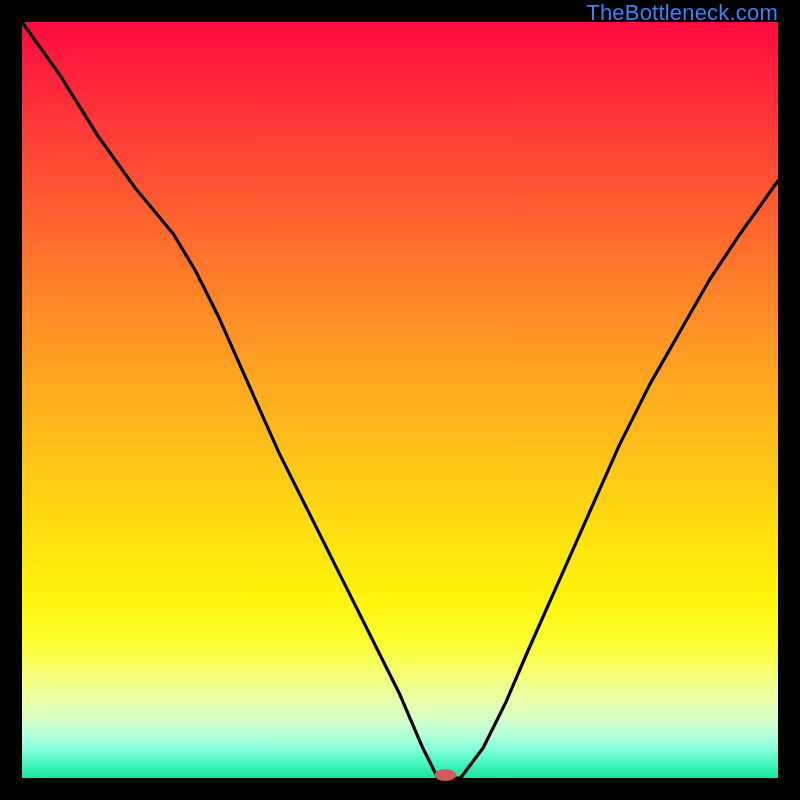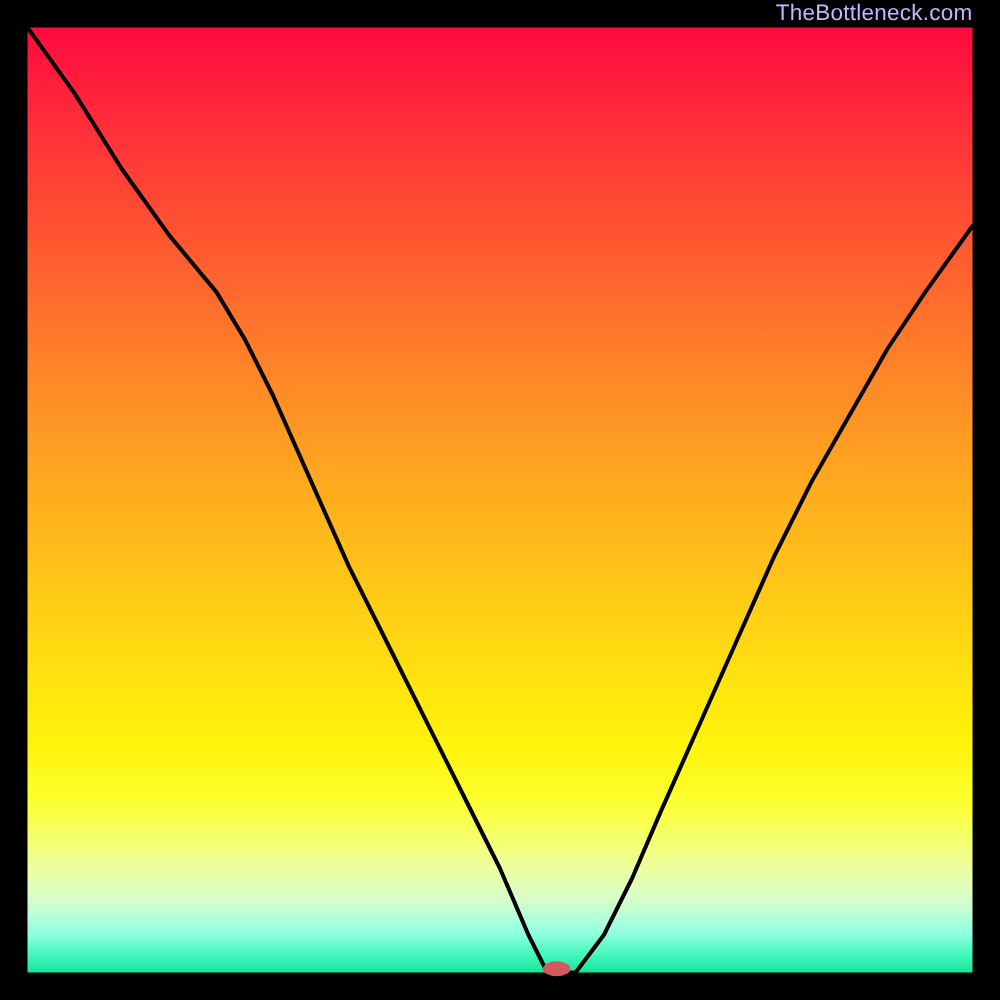--- a/index.html
+++ b/index.html
@@ -42,22 +42,22 @@
   }
   .plot-area svg {
     position: absolute;
     inset: 0;
     width: 100%;
     height: 100%;
     overflow: visible;
   }
   .watermark {
     position: absolute;
-    color: #c4b5fd;
-    font-size: 18px;
+    color: #3b82f6;
+    font-size: 22px;
     font-weight: 500;
     letter-spacing: 0.2px;
     user-select: none;
   }
   .curve {
     fill: none;
     stroke: #000;
     stroke-width: 3.2;
     stroke-linecap: round;
     stroke-linejoin: round;

